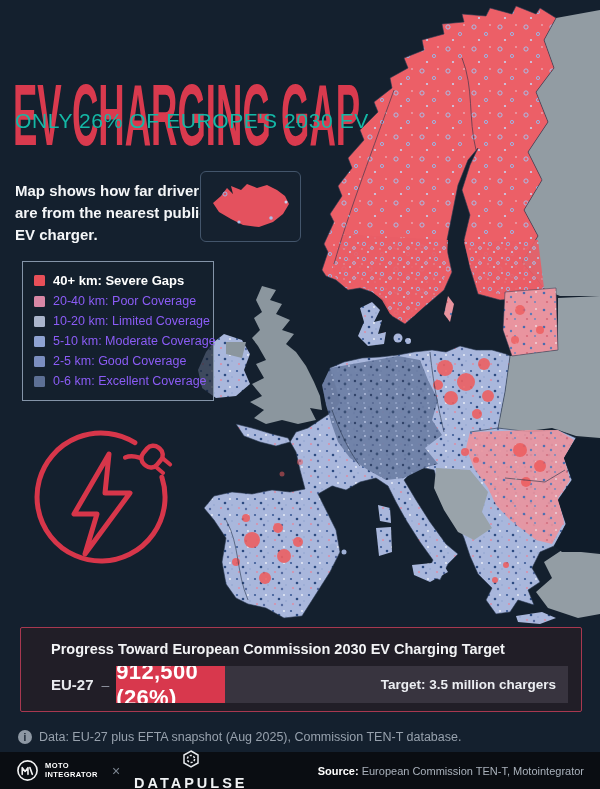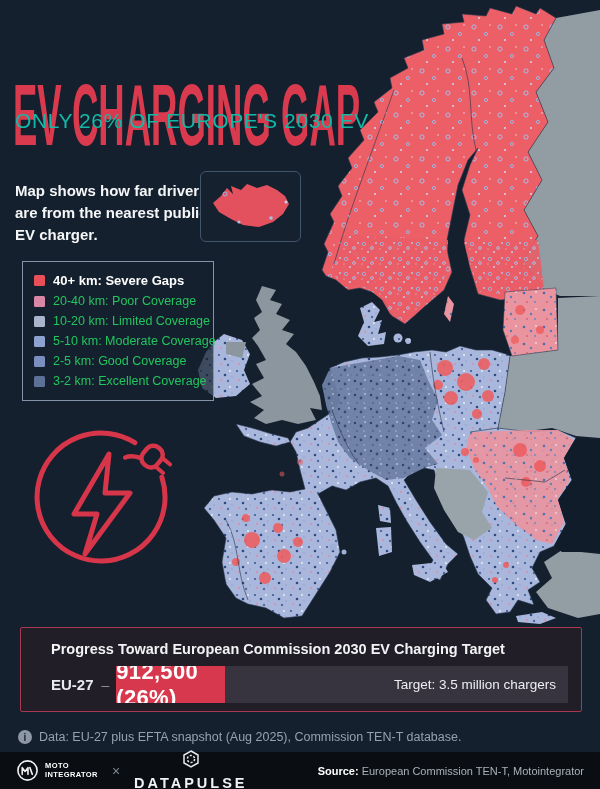--- a/index.html
+++ b/index.html
@@ -10,36 +10,36 @@
   .title{position:absolute;left:13px;top:12px;z-index:2;font-weight:700;font-size:87px;line-height:90px;
          color:#d93a4e;transform:scaleX(.42);transform-origin:0 0;white-space:nowrap;letter-spacing:0;}
   .subtitle{position:absolute;left:15px;top:107px;z-index:2;font-size:21px;line-height:28px;
             color:#14b8a6;letter-spacing:.6px;}
   .map-note{position:absolute;left:15px;top:180px;z-index:2;width:200px;font-size:15px;font-weight:700;
             color:#f4f6f8;line-height:1.45;}
   .iceland-box{position:absolute;left:200px;top:171px;z-index:2;width:99px;height:69px;
                border:1px solid #43556b;border-radius:6px;background:#15212f;}
   .legend{position:absolute;left:22px;top:261px;z-index:2;width:168px;border:1px solid #8494a8;
           background:rgba(21,32,46,.72);padding:11px 11px 12px 11px;display:flex;flex-direction:column;gap:6px;justify-content:flex-end;}
-  .legend-row{display:flex;align-items:center;gap:8px;font-size:12.5px;color:#22c55e;white-space:nowrap;}
+  .legend-row{display:flex;align-items:center;gap:8px;font-size:12.5px;color:#8b5cf6;white-space:nowrap;}
   .legend-row.first{font-weight:700;color:#ffffff;font-size:13px;}
   .swatch{width:11px;height:11px;border-radius:1.5px;flex:none;}
   .charger{position:absolute;left:18px;top:408px;z-index:2;}
 
   .progress-panel{position:absolute;left:20px;top:627px;z-index:2;width:562px;height:85px;box-sizing:border-box;
                   border:1px solid #a83850;border-radius:2px;background:#211e27;padding:13px 13px 0 30px;}
   .progress-title{font-size:14.5px;font-weight:700;color:#f2f3f5;}
   .progress-row{display:flex;align-items:center;margin-top:9px;}
   .row-label{font-size:15px;font-weight:700;color:#e8eaee;flex:none;}
   .dash{color:#8a8f9b;margin:0 7px 0 8px;font-size:14px;flex:none;}
   .track{position:relative;flex:1;height:37px;background:#38343f;display:flex;align-items:center;overflow:hidden;}
   .fill{height:100%;background:#d8384d;display:flex;align-items:center;justify-content:center;
         color:#fff;font-weight:700;font-size:22px;letter-spacing:.3px;}
   .target{position:absolute;right:12px;top:0;height:100%;display:flex;align-items:center;
-          font-size:13.5px;font-weight:400;color:#eceef2;}
+          font-size:13.5px;font-weight:700;color:#eceef2;}
 
   .footnote{position:absolute;left:18px;top:730px;z-index:2;display:flex;gap:7px;align-items:center;
             font-size:12.5px;color:#97a1ad;}
   .info-icon{width:14px;height:14px;border-radius:50%;background:#8e98a4;color:#14202e;font-size:10px;
              font-weight:700;display:flex;align-items:center;justify-content:center;flex:none;}
 
   .brandbar{position:absolute;left:0;top:752px;z-index:2;width:600px;height:37px;background:#0a0d12;
             display:flex;align-items:center;padding:0 16px;box-sizing:border-box;}
   .moto{display:flex;align-items:center;gap:6px;}
   .moto-text{font-size:7.5px;font-weight:700;color:#fff;line-height:1.15;letter-spacing:.4px;}
@@ -235,21 +235,21 @@
     <div class="legend-row">
       <span class="swatch" style="background: rgb(142, 162, 210);"></span>
       <span>5-10 km: Moderate Coverage</span>
     </div>
     <div class="legend-row">
       <span class="swatch" style="background: rgb(123, 142, 192);"></span>
       <span>2-5 km: Good Coverage</span>
     </div>
     <div class="legend-row">
       <span class="swatch" style="background: rgb(93, 112, 149);"></span>
-      <span>3-2 km: Excellent Coverage</span>
+      <span>0-6 km: Excellent Coverage</span>
     </div>
   </div>
 
   <div class="charger">
     <svg width="170" height="170" viewBox="0 0 170 170" aria-hidden="true">
       <g fill="none" stroke="#d7364a" stroke-width="5" stroke-linecap="round" stroke-linejoin="round">
 
         <path d="M116.9,34.7 A64,64 0 1 0 143.9,69.2"></path>
 
         <path d="M91,46 L56,106 L79,106 L67,146 L112,85 L87,85 Z"></path>

